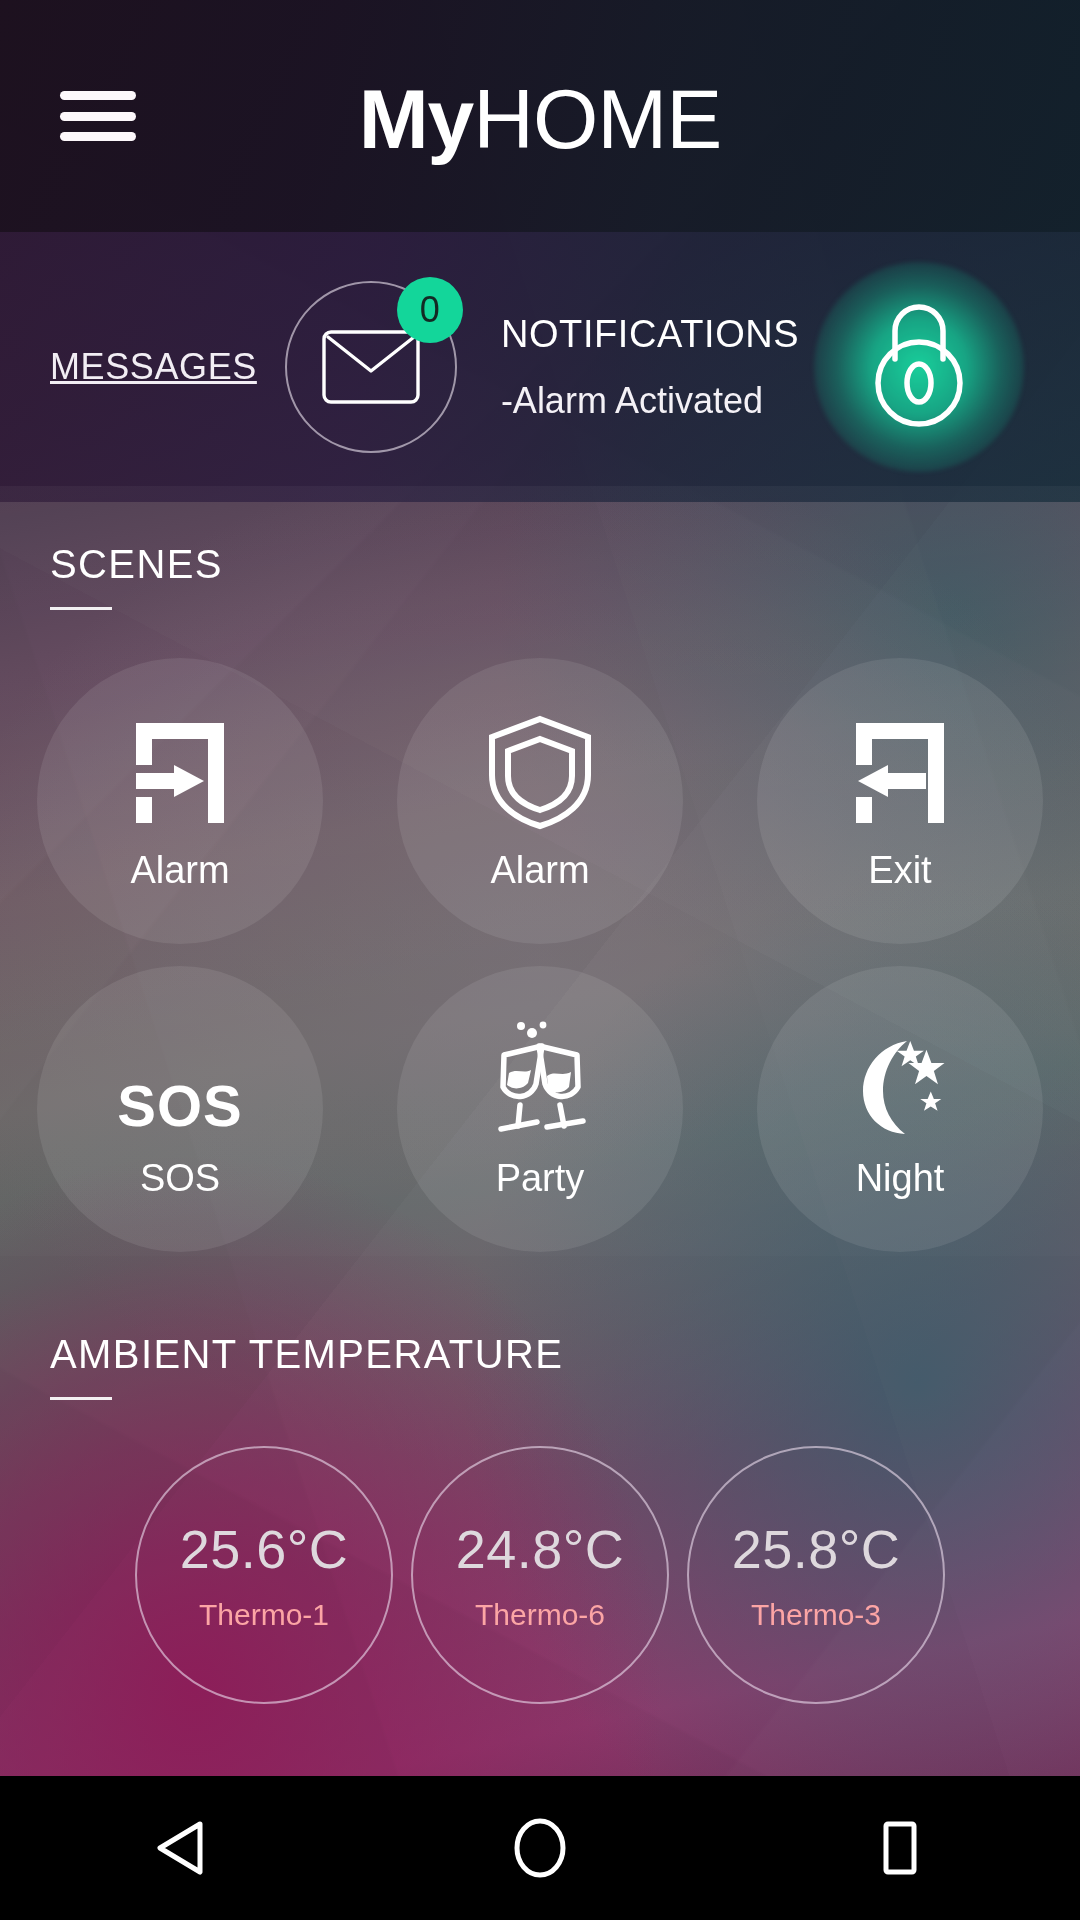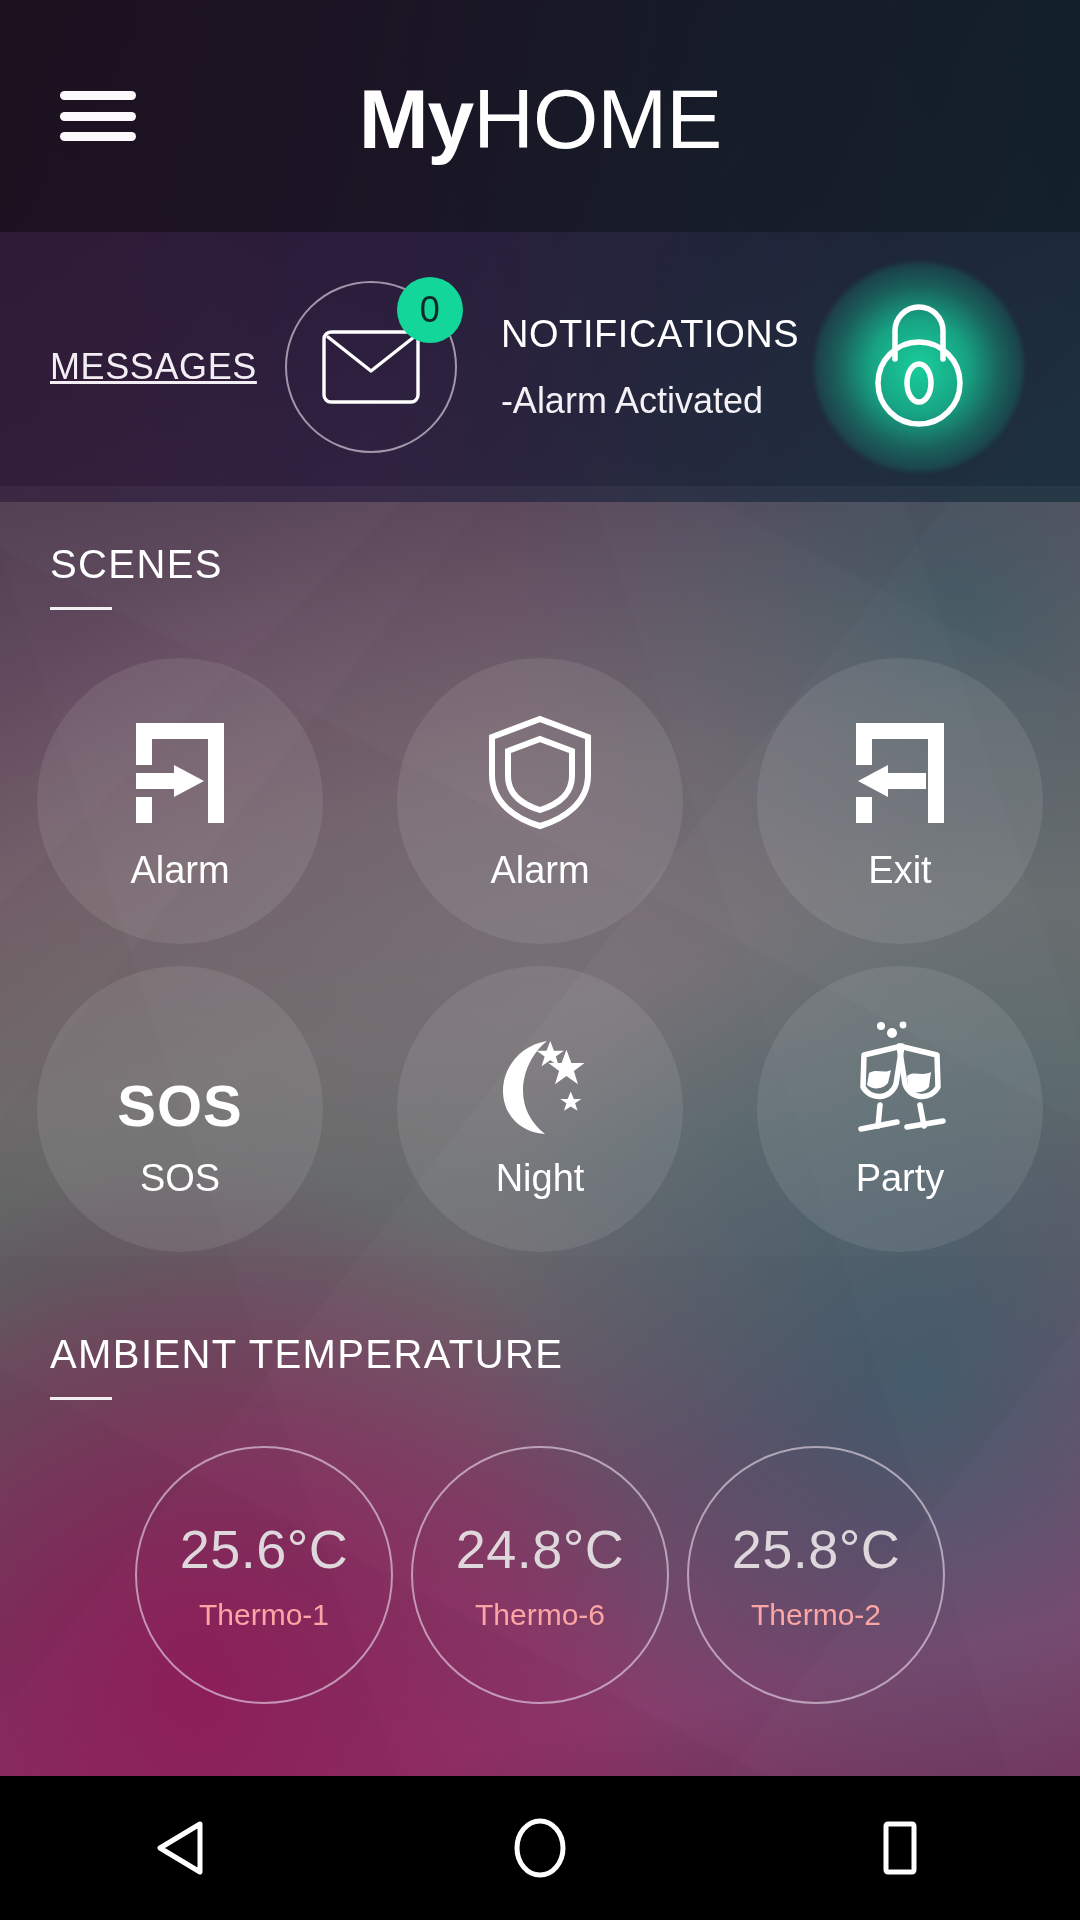--- a/index.html
+++ b/index.html
@@ -312,72 +312,72 @@
 
       <div class="scene">
         <div class="scene-ico">
           <div class="sos-glyph">SOS</div>
         </div>
         <div class="scene-label">SOS</div>
       </div>
 
       <div class="scene">
         <div class="scene-ico">
-          <svg width="126" height="106" viewBox="0 0 126 106">
-            <path d="M70 8 C44 12 26 34 26 58 C26 82 44 100 68 101 C54 90 46 75 46 58 C46 38 56 19 70 8 Z" fill="#ffffff"></path>
-            <polygon points="64,8 70,24 86,24 73,33 78,49 64,39 50,49 55,33 42,24 58,24" fill="#ffffff" transform="translate(10,-2) scale(0.62) translate(38,8)"></polygon>
-            <polygon points="96,14 102,30 118,30 105,40 110,56 96,46 82,56 87,40 74,30 90,30" fill="#ffffff" transform="translate(-4,2) scale(0.82) translate(18,4)"></polygon>
-            <polygon points="96,62 101,74 113,74 103,81 107,93 96,86 85,93 89,81 79,74 91,74" fill="#ffffff" transform="translate(2,4) scale(0.62) translate(52,26)"></polygon>
-          </svg>
-        </div>
-        <div class="scene-label">Night</div>
-      </div>
-
-      <div class="scene">
-        <div class="scene-ico">
           <svg width="122" height="118" viewBox="0 0 122 118">
             <g fill="none" stroke="#ffffff" stroke-width="5.5" stroke-linecap="round" stroke-linejoin="round">
               <path d="M25 34 L63 25 L57 63 A18 18 0 0 1 24 66 Z"></path>
               <path d="M41 84 L39 105"></path>
               <path d="M22 108 L58 101"></path>
               <path d="M96 28 L58 19 L64 57 A18 18 0 0 0 97 60 Z" transform="translate(2,6)"></path>
               <path d="M82 84 L86 105" transform="translate(-1,0)"></path>
               <path d="M68 106 L104 100"></path>
             </g>
             <path d="M30 52 C38 47 44 53 52 49 L49 62 A15 15 0 0 1 28 64 Z" fill="#ffffff"></path>
             <path d="M68 52 C76 46 82 53 92 48 L90 63 A15 15 0 0 1 69 65 Z" fill="#ffffff" transform="translate(0,3)"></path>
             <circle cx="53" cy="12" r="5" fill="#ffffff"></circle>
             <circle cx="42" cy="5" r="4" fill="#ffffff"></circle>
             <circle cx="64" cy="4" r="3.4" fill="#ffffff"></circle>
           </svg>
         </div>
         <div class="scene-label">Party</div>
       </div>
 
+      <div class="scene">
+        <div class="scene-ico">
+          <svg width="126" height="106" viewBox="0 0 126 106">
+            <path d="M70 8 C44 12 26 34 26 58 C26 82 44 100 68 101 C54 90 46 75 46 58 C46 38 56 19 70 8 Z" fill="#ffffff"></path>
+            <polygon points="64,8 70,24 86,24 73,33 78,49 64,39 50,49 55,33 42,24 58,24" fill="#ffffff" transform="translate(10,-2) scale(0.62) translate(38,8)"></polygon>
+            <polygon points="96,14 102,30 118,30 105,40 110,56 96,46 82,56 87,40 74,30 90,30" fill="#ffffff" transform="translate(-4,2) scale(0.82) translate(18,4)"></polygon>
+            <polygon points="96,62 101,74 113,74 103,81 107,93 96,86 85,93 89,81 79,74 91,74" fill="#ffffff" transform="translate(2,4) scale(0.62) translate(52,26)"></polygon>
+          </svg>
+        </div>
+        <div class="scene-label">Night</div>
+      </div>
+
     </div>
   </div>
 
   <div class="temp-panel section">
     <div class="sec-head temp-head">
       <div class="sec-title">AMBIENT TEMPERATURE</div>
       <div class="sec-rule"></div>
     </div>
 
     <div class="temp-row">
       <div class="thermo">
         <div class="thermo-val">25.6°C</div>
         <div class="thermo-name">Thermo-1</div>
       </div>
       <div class="thermo">
         <div class="thermo-val">24.8°C</div>
         <div class="thermo-name">Thermo-6</div>
       </div>
       <div class="thermo">
         <div class="thermo-val">25.8°C</div>
-        <div class="thermo-name">Thermo-2</div>
+        <div class="thermo-name">Thermo-3</div>
       </div>
     </div>
   </div>
 
   <div class="navbar">
     <div class="nav-btn">
       <svg width="52" height="56" viewBox="0 0 52 56">
         <path d="M46 4 L6 28 L46 52 Z" fill="none" stroke="#ffffff" stroke-width="5" stroke-linejoin="round"></path>
       </svg>
     </div>

